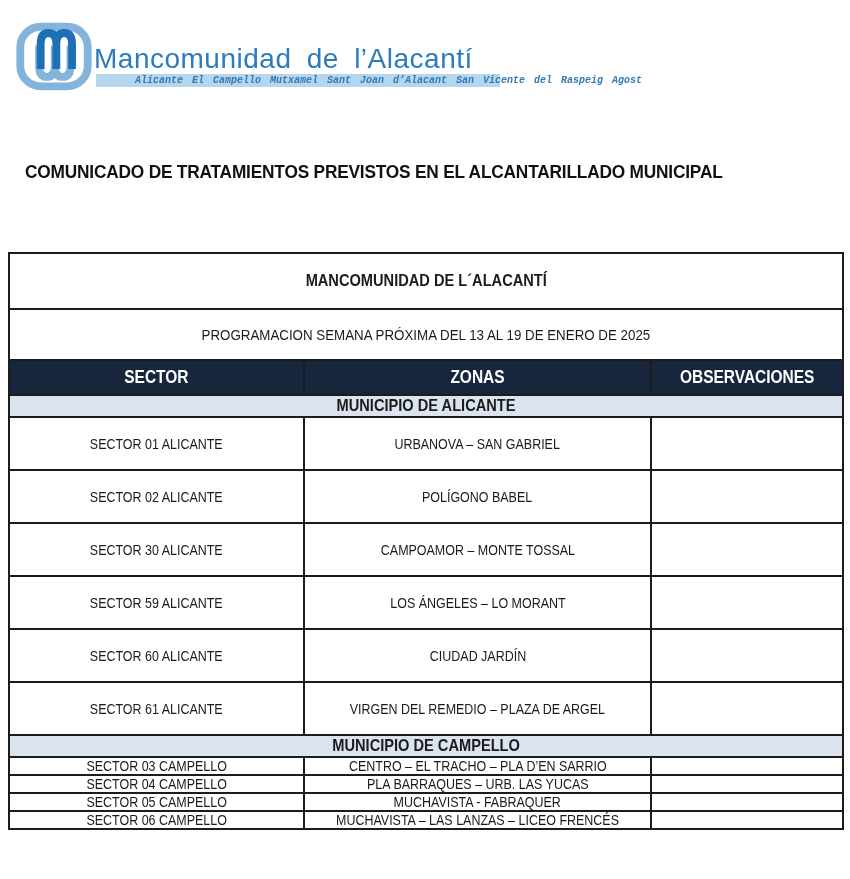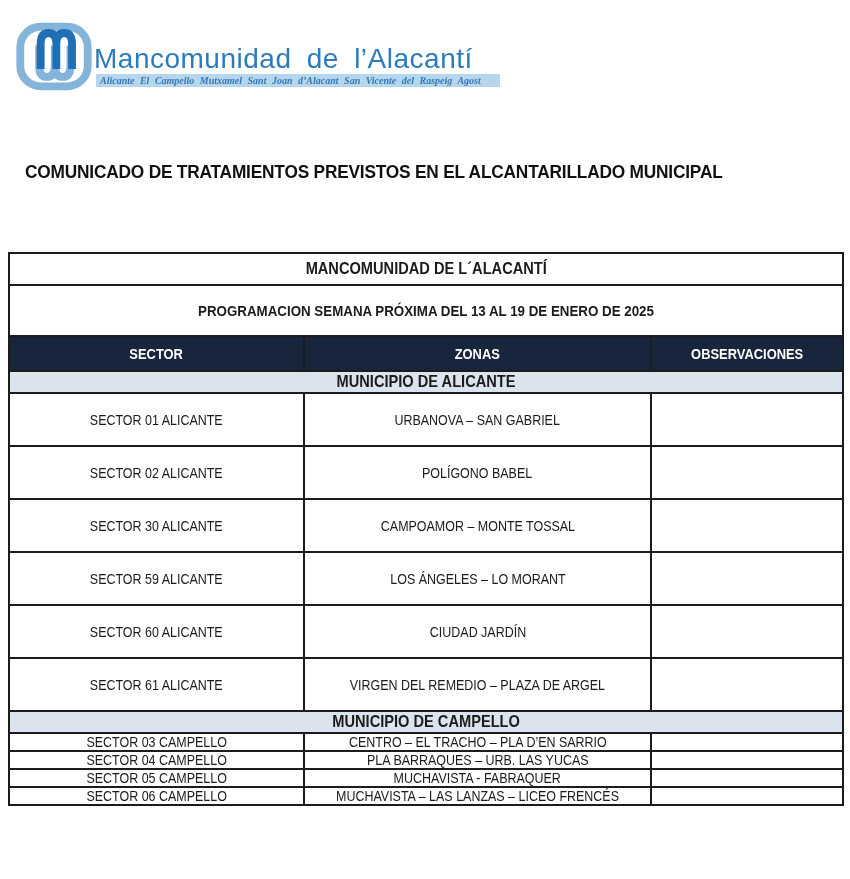--- a/index.html
+++ b/index.html
@@ -29,50 +29,51 @@
     position:absolute;left:80px;top:21px;
     font-size:28px;color:var(--logo-text);
     letter-spacing:.5px;word-spacing:7px;white-space:nowrap;
   }
   .logo-band{
     position:absolute;left:82px;top:52px;width:404px;height:13px;
     background:var(--band-bg);
     display:flex;align-items:center;
   }
   .logo-band-text{
-    font-family:Liberation Serif, serif;
+    font-family:Liberation Mono, monospace;
     font-style:italic;font-weight:bold;
     font-size:10px;color:var(--band-text);
     white-space:nowrap;padding-left:4px;
     word-spacing:3px;
+    margin-left:35px;
   }
   
   .doc-title{
     position:absolute;left:25px;top:162px;
     font-size:18px;font-weight:bold;color:#111;
     white-space:nowrap;letter-spacing:-.2px;
     transform:scaleX(.96);transform-origin:left center;
   }
   
   .tbl-wrap{position:absolute;left:8px;top:252px;width:834px;}
   table{
     width:834px;border-collapse:collapse;table-layout:fixed;
   }
   col.c1{width:295px;} col.c2{width:347px;} col.c3{width:192px;}
   td,th{
     border:2px solid var(--grid);
     text-align:center;vertical-align:middle;
     overflow:hidden;white-space:nowrap;
   }
   .cond{display:inline-block;transform:scaleX(.86);transform-origin:center;white-space:nowrap;}
-  tr.t-head1 td{height:32px;font-weight:bold;font-size:17px;}
-  tr.t-head2 td{height:51px;font-weight:bold;font-size:15.5px;}
+  tr.t-head1 td{height:56px;font-weight:bold;font-size:17px;}
+  tr.t-head2 td{height:51px;font-weight:normal;font-size:15.5px;}
   tr.t-cols th{
     height:35px;background:var(--navy);color:#fff;
-    font-weight:bold;font-size:15px;
+    font-weight:bold;font-size:18px;
   }
   tr.t-section td{
     height:19px;background:var(--section-blue);
     font-weight:bold;font-size:17px;
   }
   tr.t-row td{height:53px;font-size:14.5px;font-weight:400;}
   tr.t-row.short td{height:16px;}
 </style>
 </head>
 <body>

